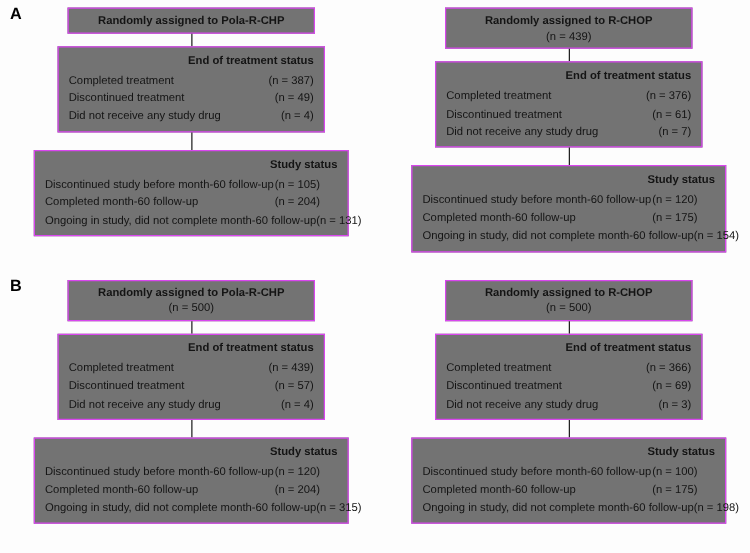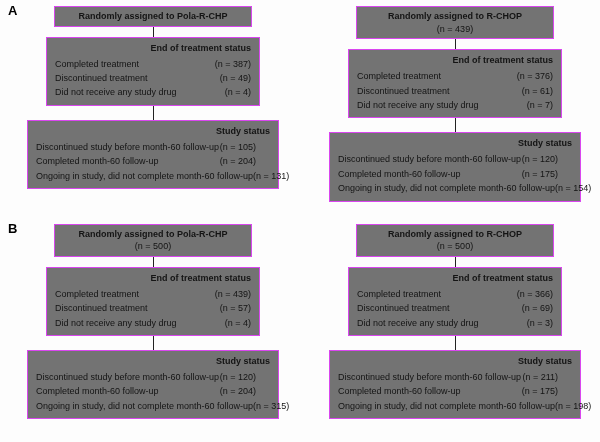--- a/index.html
+++ b/index.html
@@ -187,21 +187,21 @@
           <div class="row">
             <span class="row-label">Did not receive any study drug</span>
             <span class="row-value">(n = 3)</span>
           </div>
         </div>
         <div class="connector c2"></div>
         <div class="box study-box">
           <div class="box-header">Study status</div>
           <div class="row">
             <span class="row-label">Discontinued study before month-60 follow-up</span>
-            <span class="row-value">(n = 211)</span>
+            <span class="row-value">(n = 100)</span>
           </div>
           <div class="row">
             <span class="row-label">Completed month-60 follow-up</span>
             <span class="row-value">(n = 175)</span>
           </div>
           <div class="row">
             <span class="row-label">Ongoing in study, did not complete month-60 follow-up</span>
             <span class="row-value">(n = 198)</span>
           </div>
         </div>

